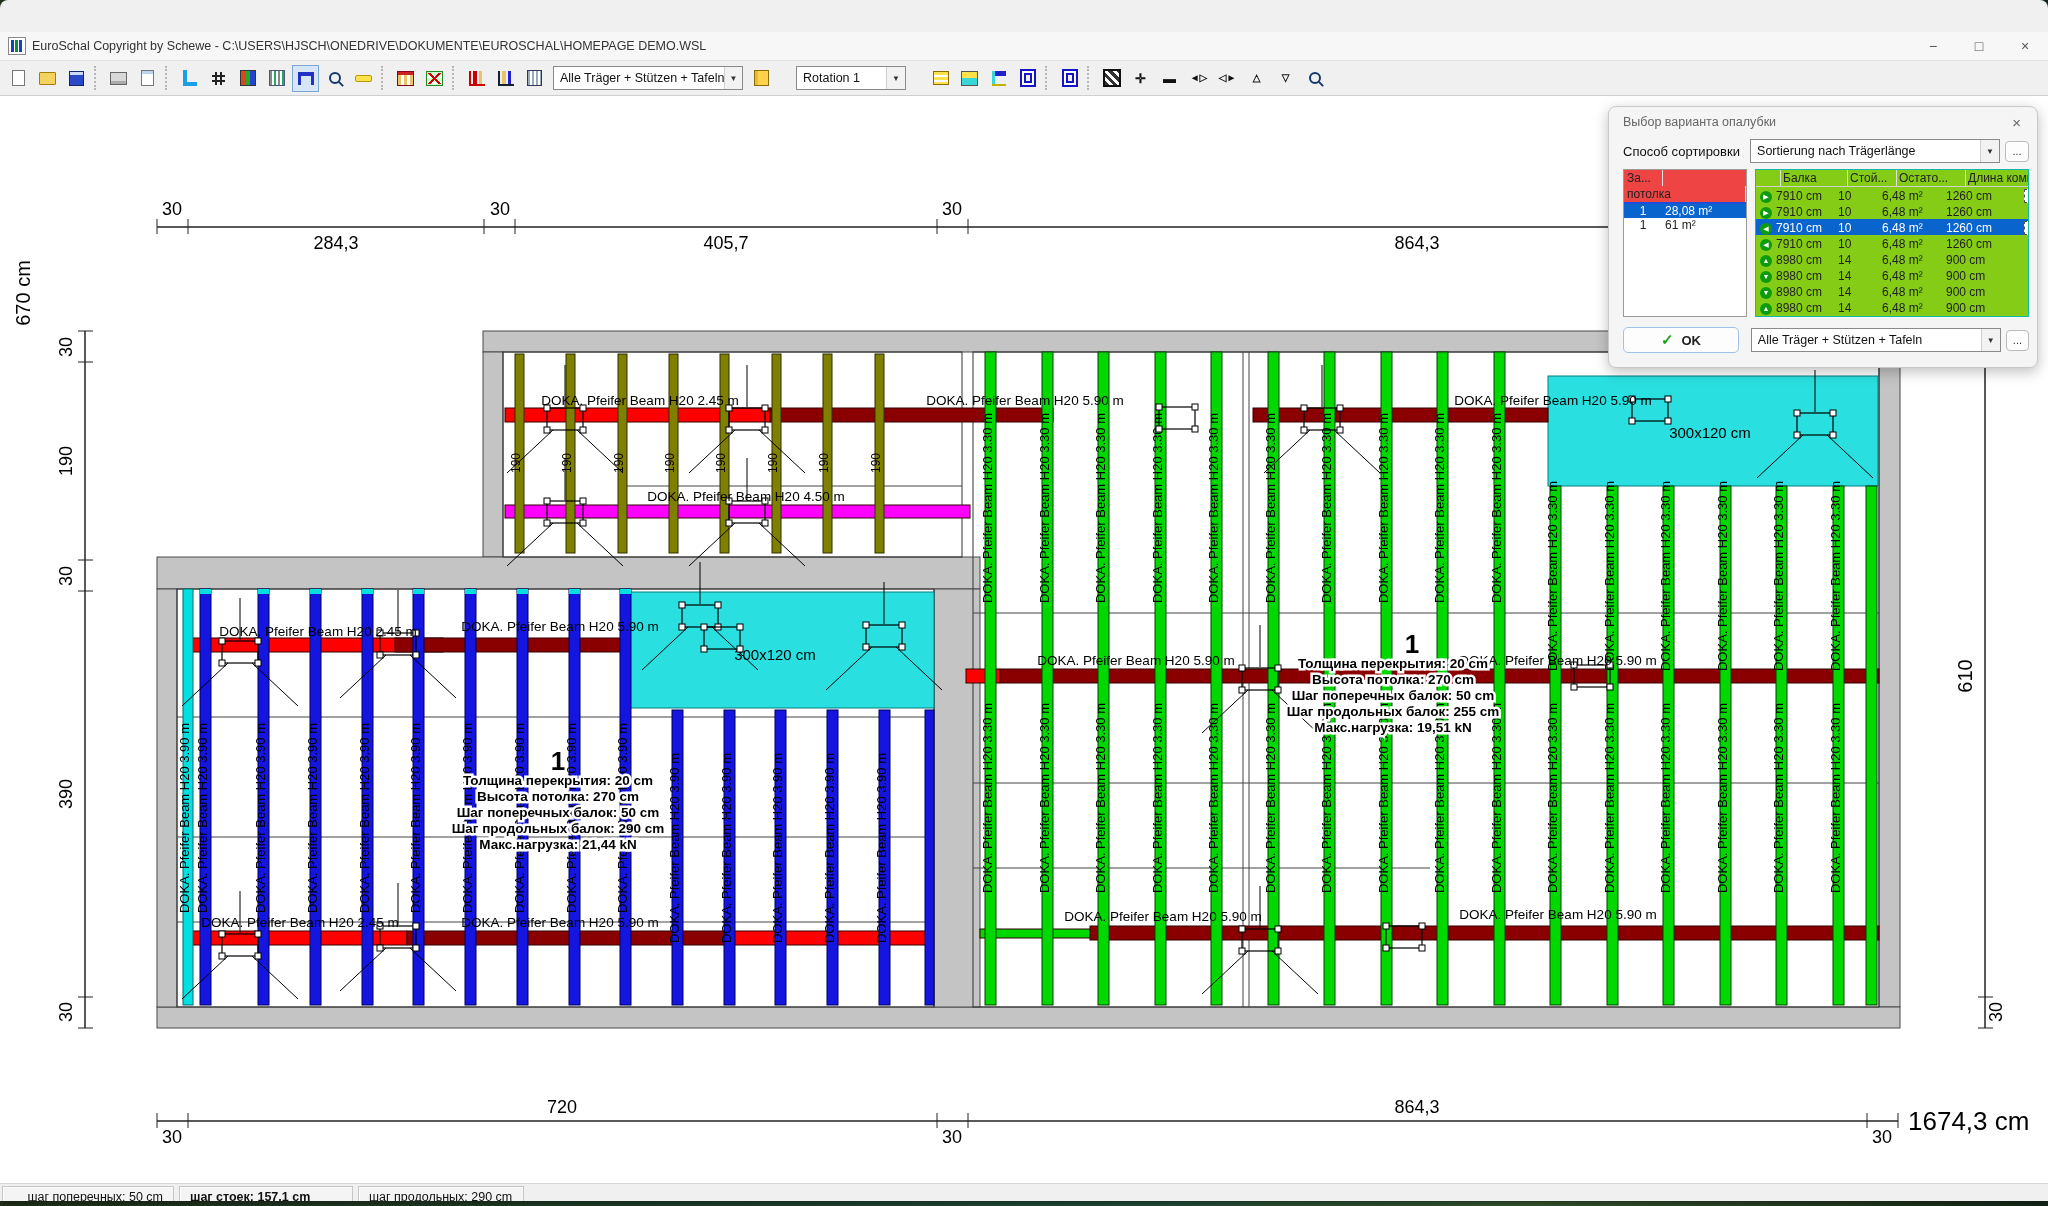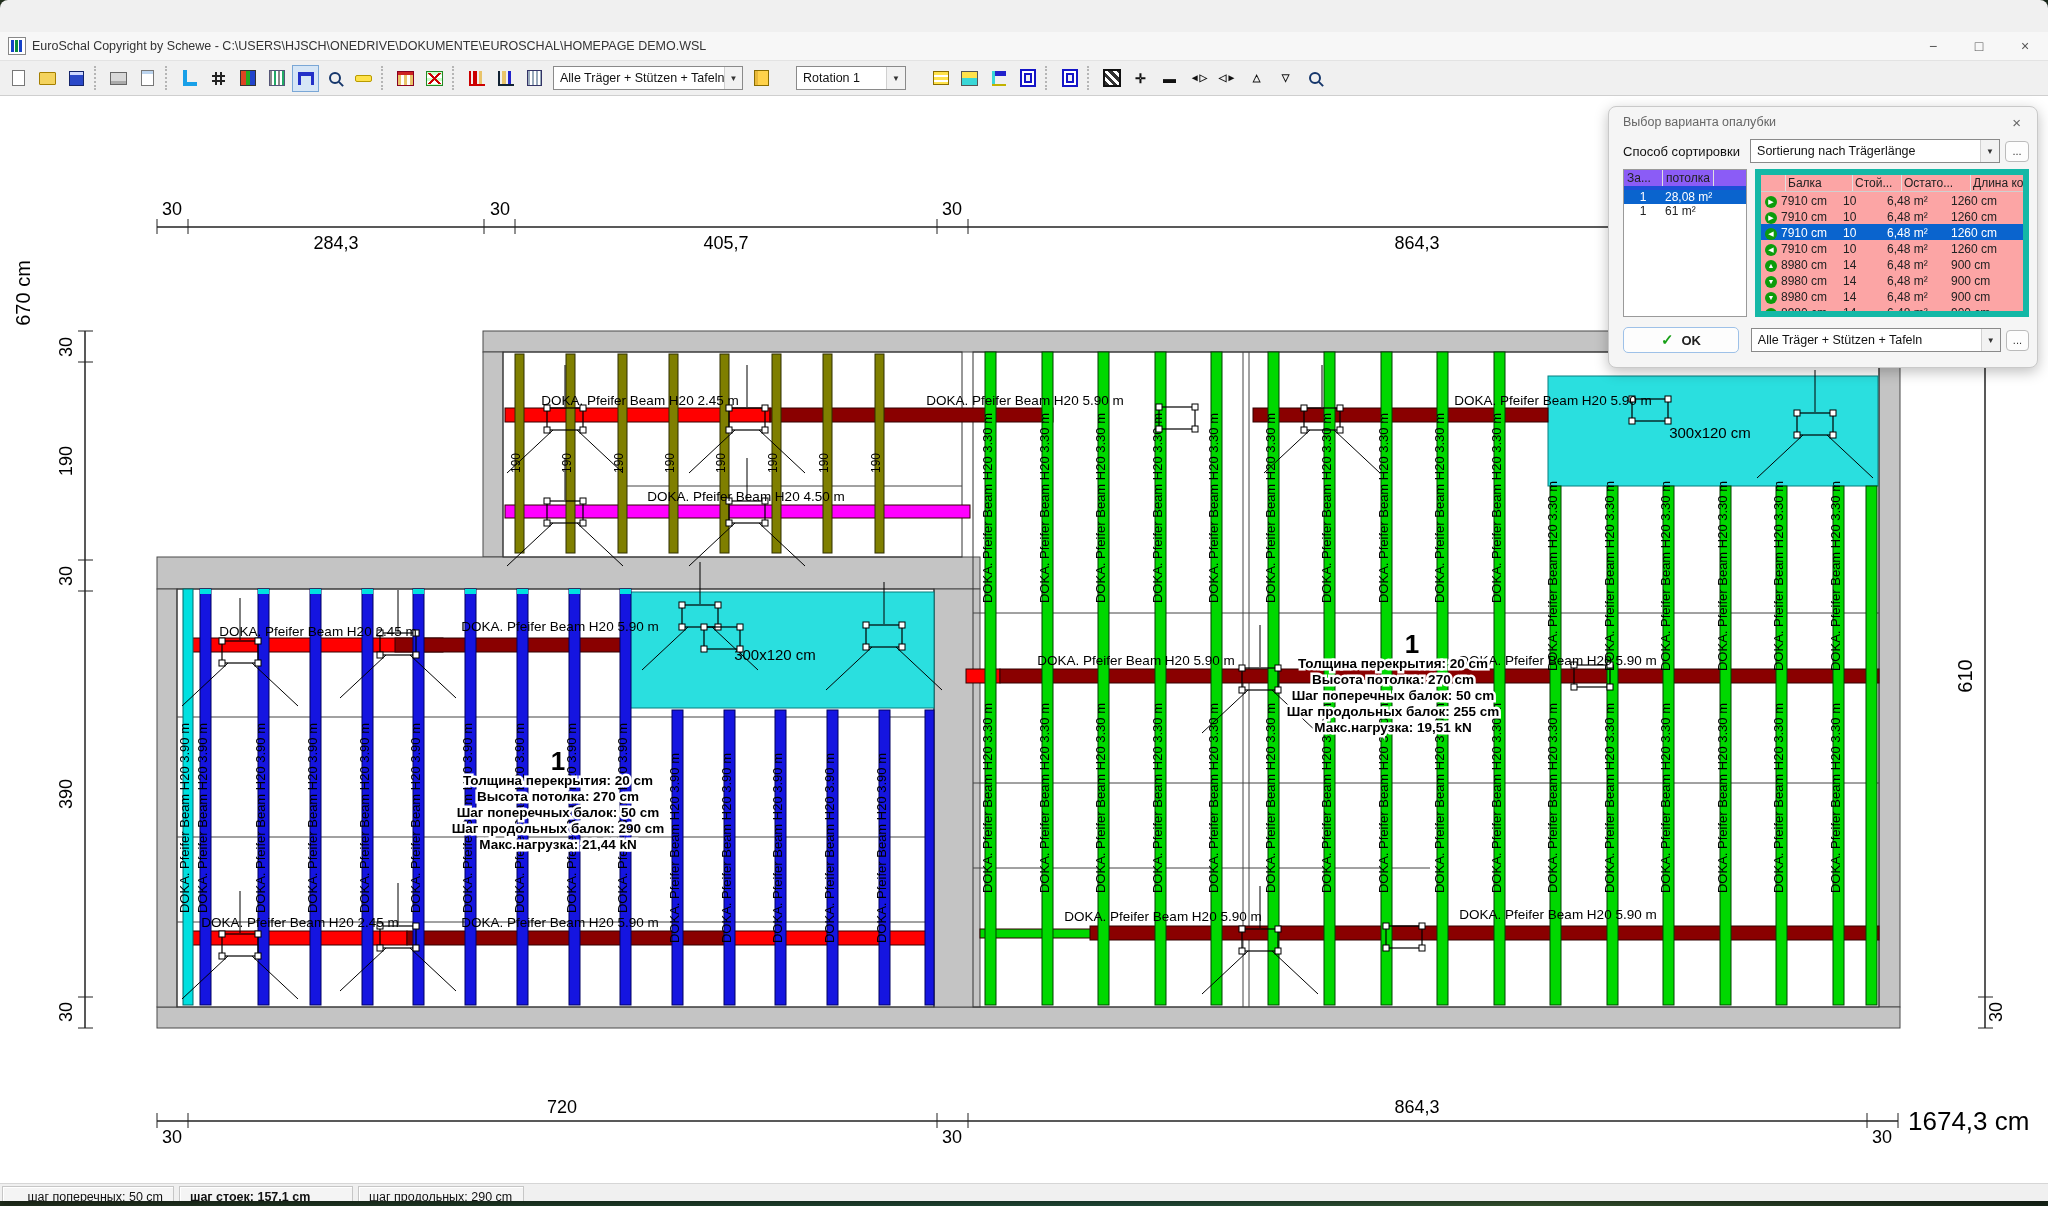--- a/index.html
+++ b/index.html
@@ -80,28 +80,28 @@
     box-shadow:0 4px 14px rgba(0,0,0,.25);font-size:12.5px;color:#222;
   }
   .dlg-title{height:26px;display:flex;align-items:center;padding:2px 10px 0 14px;color:#666;font-size:12.5px;}
   .dlg-close{margin-left:auto;font-size:15px;color:#666;padding:0 6px;}
   .dlg-row1{display:flex;align-items:center;padding:4px 8px 4px 14px;}
   .dlg-label{font-size:13px;color:#111;width:128px;}
   .dlg-combo{flex:0 0 248px;height:22px;}
   .more{width:24px;height:21px;margin-left:5px;background:#fdfdfd;border:1px solid #bbb;border-radius:4px;font-size:11px;line-height:8px;color:#333;}
   .dlg-body{display:flex;padding:2px 8px 0 14px;height:148px;}
   .variants{width:122px;border:1px solid #9a9a9a;background:#fff;margin-right:8px;overflow:hidden;}
-  .vhead{display:flex;border-bottom:4px solid #1d4ed8;background:#8b5cf6;}
+  .vhead{display:flex;border-bottom:2px solid #1d4ed8;background:#ef4444;flex-direction:column;}
   .vhead span{font-size:12px;padding:1px 3px;border-right:1px solid #e0e0e0;}
   .vhead span:nth-child(1){width:32px;}
   .vrow{display:flex;font-size:12px;}
   .vrow span{padding:0 3px;}
   .vrow span:nth-child(1){width:32px;text-align:center;}
   .vrow.sel{background:#0a64ce;color:#fff;}
-  .beamtbl{flex:1;border:6px solid #14b8a6;background:#fca5a5;position:relative;overflow:hidden;}
+  .beamtbl{flex:1;border:1px solid #14b8a6;background:#84cc16;position:relative;overflow:hidden;}
   .bhead{display:flex;border-bottom:1px solid #d0d0d0;}
   .bhead span{font-size:12px;padding:1px 2px;border-right:1px solid #e0e0e0;white-space:nowrap;overflow:hidden;}
   .brow{display:flex;align-items:flex-end;font-size:12px;height:16px;}
   .brow.sel{background:#0a64ce;color:#fff;}
   .c0{width:20px;flex:none;text-align:center;}
   .c1{width:62px;flex:none;}
   .c2{width:44px;flex:none;}
   .c3{width:64px;flex:none;}
   .c4{width:76px;flex:none;}
   .dirIcon{display:inline-block;width:12px;height:12px;border-radius:50%;background:#0c9c0c;color:#fff;font-size:7px;line-height:12px;text-align:center;vertical-align:middle;}

